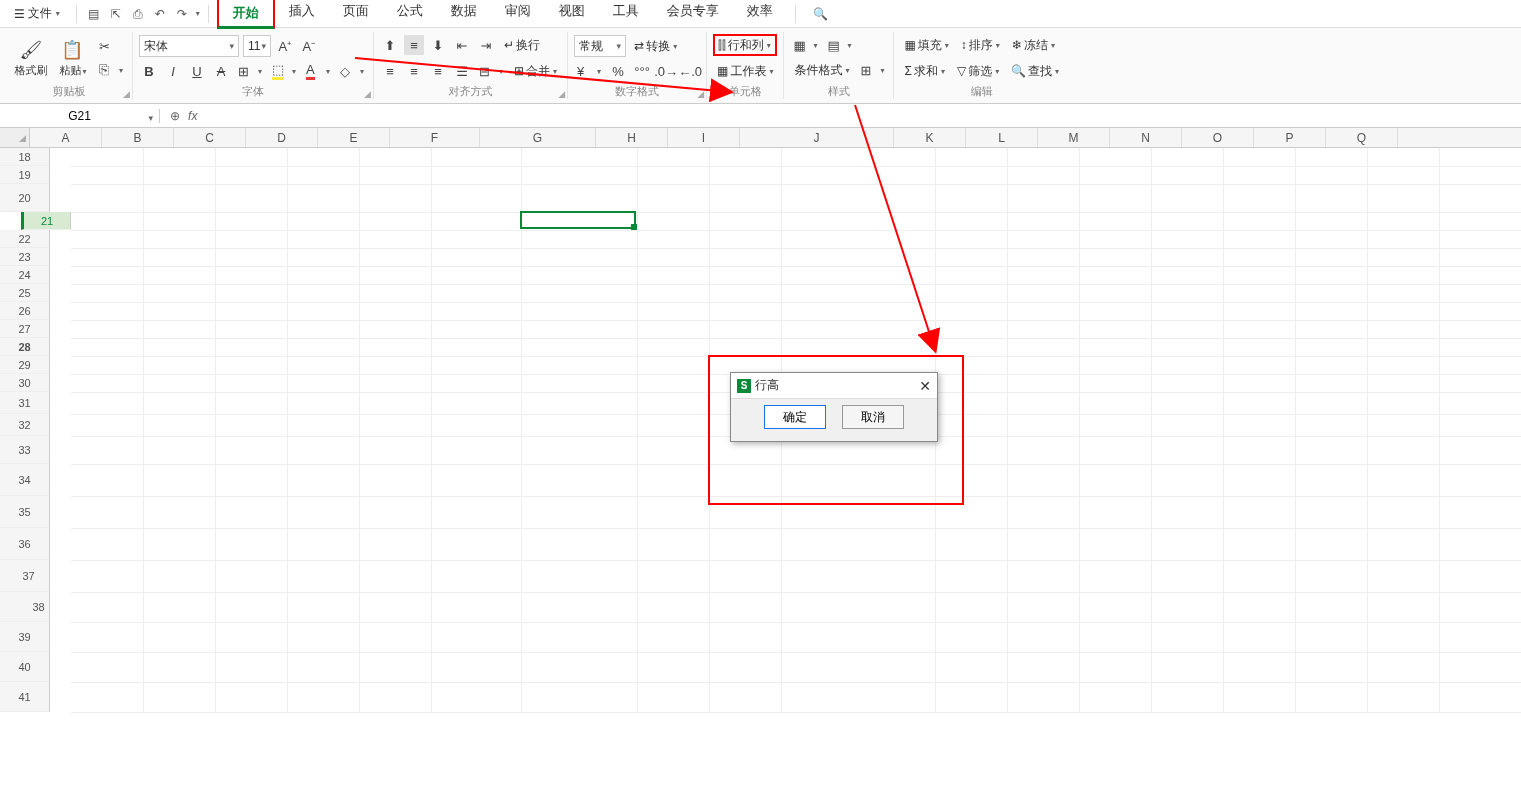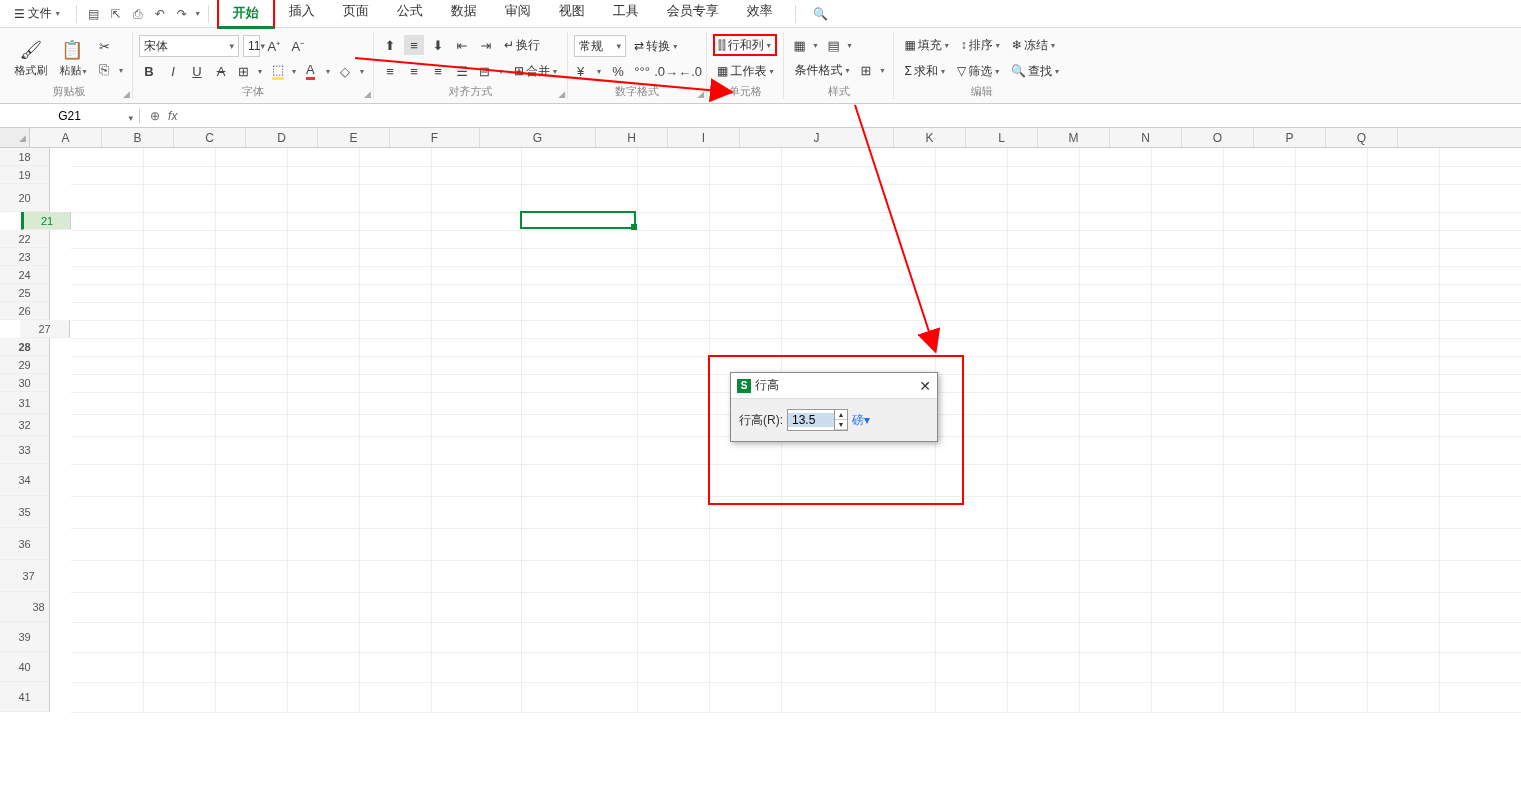--- a/index.html
+++ b/index.html
@@ -20,33 +20,33 @@
   .ribbon { display: flex; border-bottom: 1px solid #ccc; height: 76px; padding: 4px 6px; gap: 0; background: #fafafa; }
   .group { display: flex; flex-direction: column; justify-content: space-between; align-items: center; padding: 0 6px; border-right: 1px solid #e5e5e5; position: relative; }
   .group:last-child { border-right: none; }
   .group-body { display: flex; align-items: center; gap: 4px; flex-wrap: wrap; height: 54px; }
   .group-label { font-size: 11px; color: #888; }
   .launcher { position: absolute; bottom: 0; right: 2px; font-size: 9px; color: #aaa; cursor: pointer; }
   .big-btn { display: flex; flex-direction: column; align-items: center; justify-content: center; width: 38px; cursor: pointer; font-size: 11px; gap: 2px; }
   .big-btn .ic { font-size: 18px; }
   .combo { border: 1px solid #ccc; background: #fff; height: 22px; display: flex; align-items: center; padding: 0 4px; font-size: 12px; cursor: pointer; }
   .font-combo { width: 100px; }
-  .size-combo { width: 17px; }
+  .size-combo { width: 28px; }
   .num-combo { width: 52px; }
   .combo .dd { margin-left: auto; font-size: 9px; color: #666; }
   .rows2 { display: flex; flex-direction: column; gap: 4px; }
   .row { display: flex; gap: 4px; align-items: center; }
   .mini { width: 20px; height: 20px; display: inline-flex; align-items: center; justify-content: center; cursor: pointer; color: #444; border: 1px solid transparent; font-size: 13px; }
   .mini-dd { width: 30px; justify-content: space-between; padding: 0 2px; }
   .lbl-btn { display: flex; align-items: center; gap: 2px; padding: 0 4px; height: 22px; cursor: pointer; font-size: 12px; }
   .highlighted { border: 2px solid red; padding: 1px 3px; }
 
   
   .formula-bar { display: flex; align-items: center; height: 24px; border-bottom: 1px solid #ccc; }
-  .namebox { width: 140px; border-right: 1px solid #ccc; display: flex; align-items: flex-end; justify-content: center; position: relative; }
+  .namebox { width: 160px; border-right: 1px solid #ccc; display: flex; align-items: flex-end; justify-content: center; position: relative; }
   .namebox input { border: none; text-align: center; width: 100px; font-size: 12px; outline: none; }
   .namebox .dd { position: absolute; right: 6px; font-size: 9px; color: #666; cursor: pointer; }
   .fx-area { display: flex; align-items: center; gap: 8px; padding: 0 10px; flex: 1; }
   .fx-area .fxbtn { color: #666; cursor: pointer; }
   .fx-input { flex: 1; border: none; outline: none; font-size: 12px; }
 
   
   .grid-wrap { position: relative; }
   .col-headers { display: flex; height: 20px; border-bottom: 1px solid #ccc; background: #f5f5f5; }
   .corner { width: 30px; border-right: 1px solid #ccc; background: #eee; cursor: pointer; display: flex; align-items: center; justify-content: flex-end; padding-right: 3px; color: #aaa; font-size: 9px; }
@@ -336,21 +336,21 @@
     <div class="row-headers" id="rhs">
         <div class="rowh" style="height: 18px;">18</div>
         <div class="rowh" style="height: 18px;">19</div>
         <div class="rowh" style="height: 28px;">20</div>
         <div class="rowh sel" style="height: 18px; margin-left: 21px;">21</div>
         <div class="rowh" style="height: 18px;">22</div>
         <div class="rowh" style="height: 18px;">23</div>
         <div class="rowh" style="height: 18px;">24</div>
         <div class="rowh" style="height: 18px;">25</div>
         <div class="rowh" style="height: 18px;">26</div>
-        <div class="rowh" style="height: 18px; margin-left: 20px;">27</div>
+        <div class="rowh" style="height: 18px;">27</div>
         <div class="rowh" style="height: 18px; font-weight: bold;">28</div>
         <div class="rowh" style="height: 18px;">29</div>
         <div class="rowh" style="height: 18px;">30</div>
         <div class="rowh" style="height: 22px;">31</div>
         <div class="rowh" style="height: 22px;">32</div>
         <div class="rowh" style="height: 28px;">33</div>
         <div class="rowh" style="height: 32px;">34</div>
         <div class="rowh" style="height: 32px;">35</div>
         <div class="rowh" style="height: 32px;">36</div>
         <div class="rowh" style="height: 32px; padding-left: 8px;">37</div>
@@ -409,30 +409,23 @@
 </div>
 
 <div class="annot-box" style="left:708px; top:355px; width:256px; height:150px;"></div>
 
 <div class="dialog" style="left:730px; top:372px;">
   <div class="dlg-title">
     <span class="ic">S</span>
     <span>行高</span>
     <span class="dlg-close">✕</span>
   </div>
-  <div class="dlg-body">
-    <label>行高(R):</label>
-    <div class="dlg-sp">
-      <input value="13.5" style="">
-      <div class="spbtns">
-        <span>▲</span>
-        <span>▼</span>
-      </div>
-    </div>
-    <span class="unit"><span>磅</span>▾</span>
+  <div class="dlg-btns">
+    <button class="primary">确定</button>
+    <button>取消</button>
   </div>
 </div>
 
 <svg class="arrows" width="1521" height="800">
   <defs>
     <marker id="ah" markerWidth="12" markerHeight="12" refX="10" refY="6" orient="auto">
       <path d="M0,0 L12,6 L0,12 Z" fill="red"></path>
     </marker>
   </defs>
   <line x1="355" y1="58" x2="730" y2="92" stroke="red" stroke-width="2" marker-end="url(#ah)"></line>

